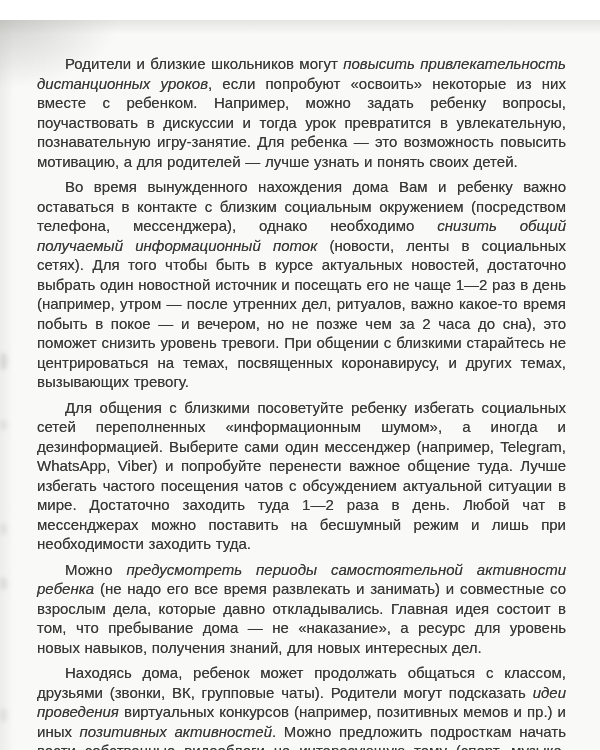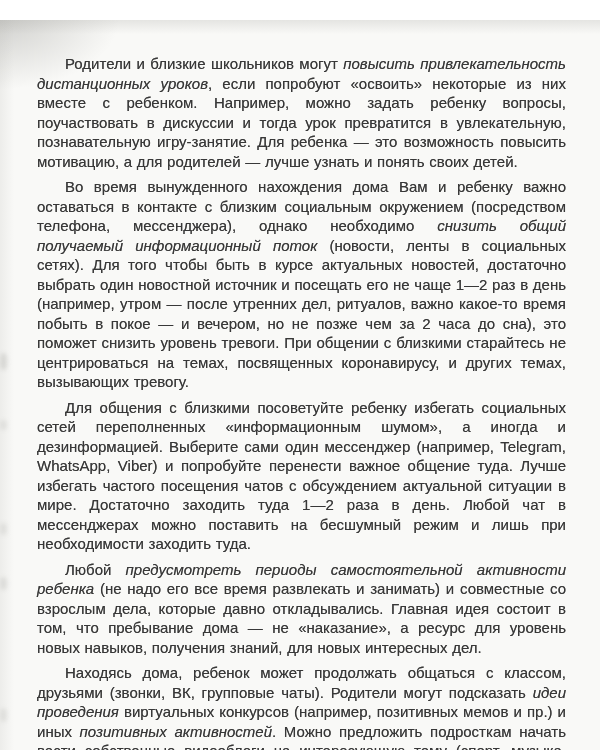--- a/index.html
+++ b/index.html
@@ -98,18 +98,18 @@
   <div class="smudge s5"></div>
 
   <div class="text-block">
 
     <p><span>Родители и близкие школьников могут </span><span class="it">повысить привлекательность дистанционных уроков</span><span>, если попробуют «освоить» некоторые из них вместе с ребенком. Например, можно задать ребенку вопросы, поучаствовать в дискуссии и тогда урок превратится в увлекательную, познавательную игру-занятие. Для ребенка — это возможность повысить мотивацию, а для родителей — лучше узнать и понять своих детей.</span></p>
 
     <p><span>Во время вынужденного нахождения дома Вам и ребенку важно оставаться в контакте с близким социальным окружением (посредством телефона, мессенджера), однако необходимо </span><span class="it">снизить общий получаемый информационный поток</span><span> (новости, ленты в социальных сетях). Для того чтобы быть в курсе актуальных новостей, достаточно выбрать один новостной источник и посещать его не чаще 1—2 раз в день (например, утром — после утренних дел, ритуалов, важно какое-то время побыть в покое — и вечером, но не позже чем за 2 часа до сна), это поможет снизить уровень тревоги. При общении с близкими старайтесь не центрироваться на темах, посвященных коронавирусу, и других темах, вызывающих тревогу.</span></p>
 
     <p><span>Для общения с близкими посоветуйте ребенку избегать социальных сетей переполненных «информационным шумом», а иногда и дезинформацией. Выберите сами один мессенджер (например, Telegram, WhatsApp, Viber) и попробуйте перенести важное общение туда. Лучше избегать частого посещения чатов с обсуждением актуальной ситуации в мире. Достаточно заходить туда 1—2 раза в день. Любой чат в мессенджерах можно поставить на бесшумный режим и лишь при необходимости заходить туда.</span></p>
 
-    <p><span>Любой </span><span class="it">предусмотреть периоды самостоятельной активности ребенка</span><span> (не надо его все время развлекать и занимать) и совместные со взрослым дела, которые давно откладывались. Главная идея состоит в том, что пребывание дома — не «наказание», а ресурс для уровень новых навыков, получения знаний, для новых интересных дел.</span></p>
+    <p><span>Можно </span><span class="it">предусмотреть периоды самостоятельной активности ребенка</span><span> (не надо его все время развлекать и занимать) и совместные со взрослым дела, которые давно откладывались. Главная идея состоит в том, что пребывание дома — не «наказание», а ресурс для уровень новых навыков, получения знаний, для новых интересных дел.</span></p>
 
     <p><span>Находясь дома, ребенок может продолжать общаться с классом, друзьями (звонки, ВК, групповые чаты). Родители могут подсказать </span><span class="it">идеи проведения</span><span> виртуальных конкурсов (например, позитивных мемов и пр.) и иных </span><span class="it">позитивных активностей</span><span>. Можно предложить подросткам начать вести собственные видеоблоги на интересующую тему (спорт, музыка, кино, кулинария).</span></p>
 
   </div>
 </div>
 
 </body></html>

